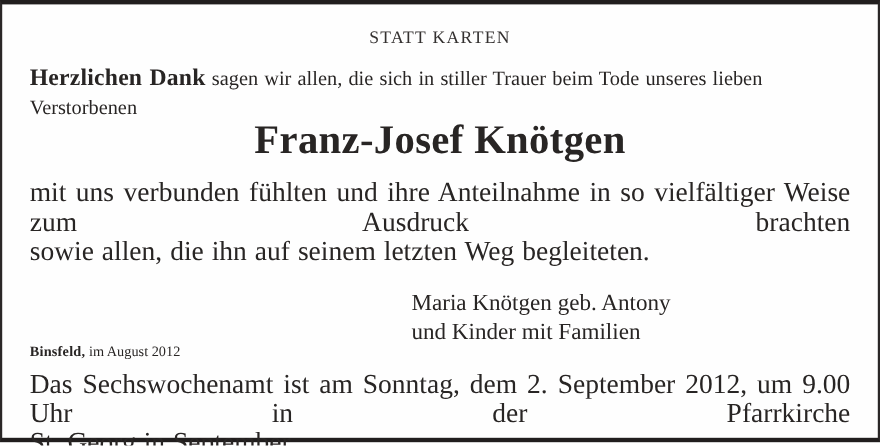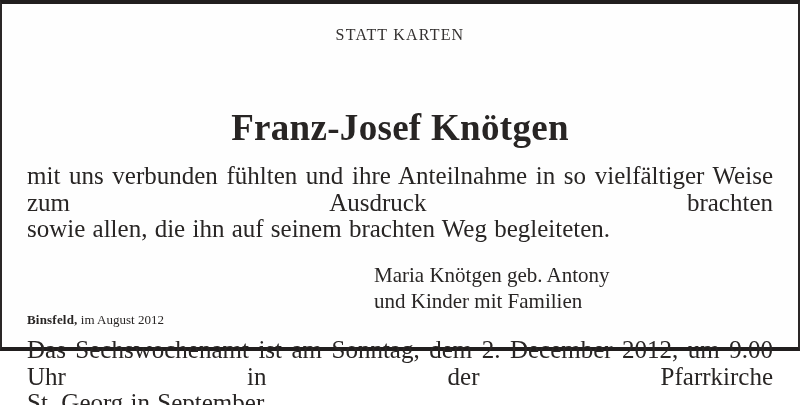--- a/index.html
+++ b/index.html
@@ -11,21 +11,21 @@
     overflow: hidden;
   }
   .page {
     position: relative;
     width: 800px; height: 405px;
     background: #ffffff;
   }
   .frame {
     position: absolute;
     left: 0; top: 0;
-    width: 800px; height: 351px;
+    width: 800px; height: 402px;
     border-top: 4px solid #211e1e;
     border-bottom: 4px solid #211e1e;
     border-left: 2px solid #2a2727;
     border-right: 2px solid #2a2727;
     background: #fefefe;
   }
   .block { position: absolute; left: 25px; right: 25px; }
   .preheader {
     top: 22px;
     text-align: center;
@@ -73,35 +73,36 @@
   .service { top: 333px; }
 </style>
 </head>
 <body>
 
 <div class="page">
   <div class="frame">
 
     <div class="block preheader">STATT KARTEN</div>
 
+    <div class="block intro"><b>Herzlichen Dank</b><span> sagen wir allen, die sich in stiller Trauer beim Tode unseres lieben Verstorbenen</span></div>
 
     <div class="block deceased-name">Franz-Josef Knötgen</div>
 
     <div class="block para para1">
       <div class="fill">mit uns verbunden fühlten und ihre Anteilnahme in so vielfältiger Weise zum Ausdruck brachten</div>
-      <div>sowie allen, die ihn auf seinem brachten Weg begleiteten.</div>
+      <div>sowie allen, die ihn auf seinem letzten Weg begleiteten.</div>
     </div>
 
 
     <div class="block mourners">
       <div>Maria Knötgen geb. Antony</div>
       <div>und Kinder mit Familien</div>
     </div>
 
     <div class="block dateline"><b>Binsfeld,</b><span> im August 2012</span></div>
 
     <div class="block para service">
-      <div class="fill">Das Sechswochenamt ist am Sonntag, dem 2. December 2012, um 9.00 Uhr in der Pfarrkirche</div>
+      <div class="fill">Das Sechswochenamt ist am Sonntag, dem 2. September 2012, um 9.00 Uhr in der Pfarrkirche</div>
       <div>St. Georg in September.</div>
     </div>
 
   </div>
 </div>
 
 </body></html>

